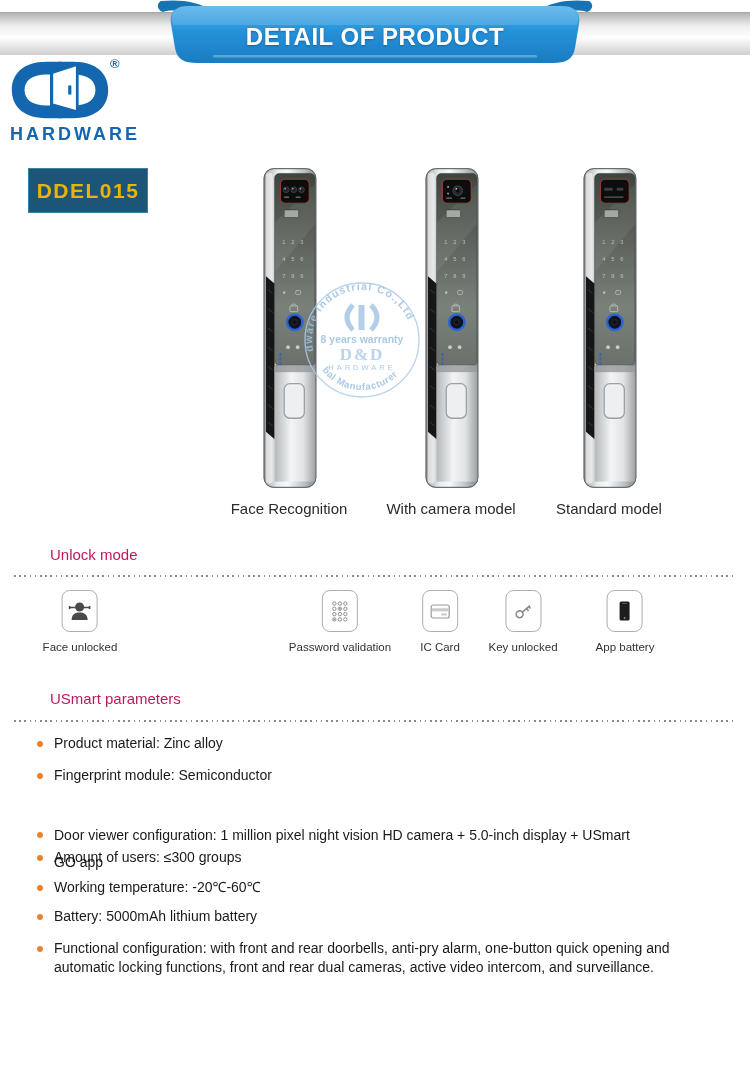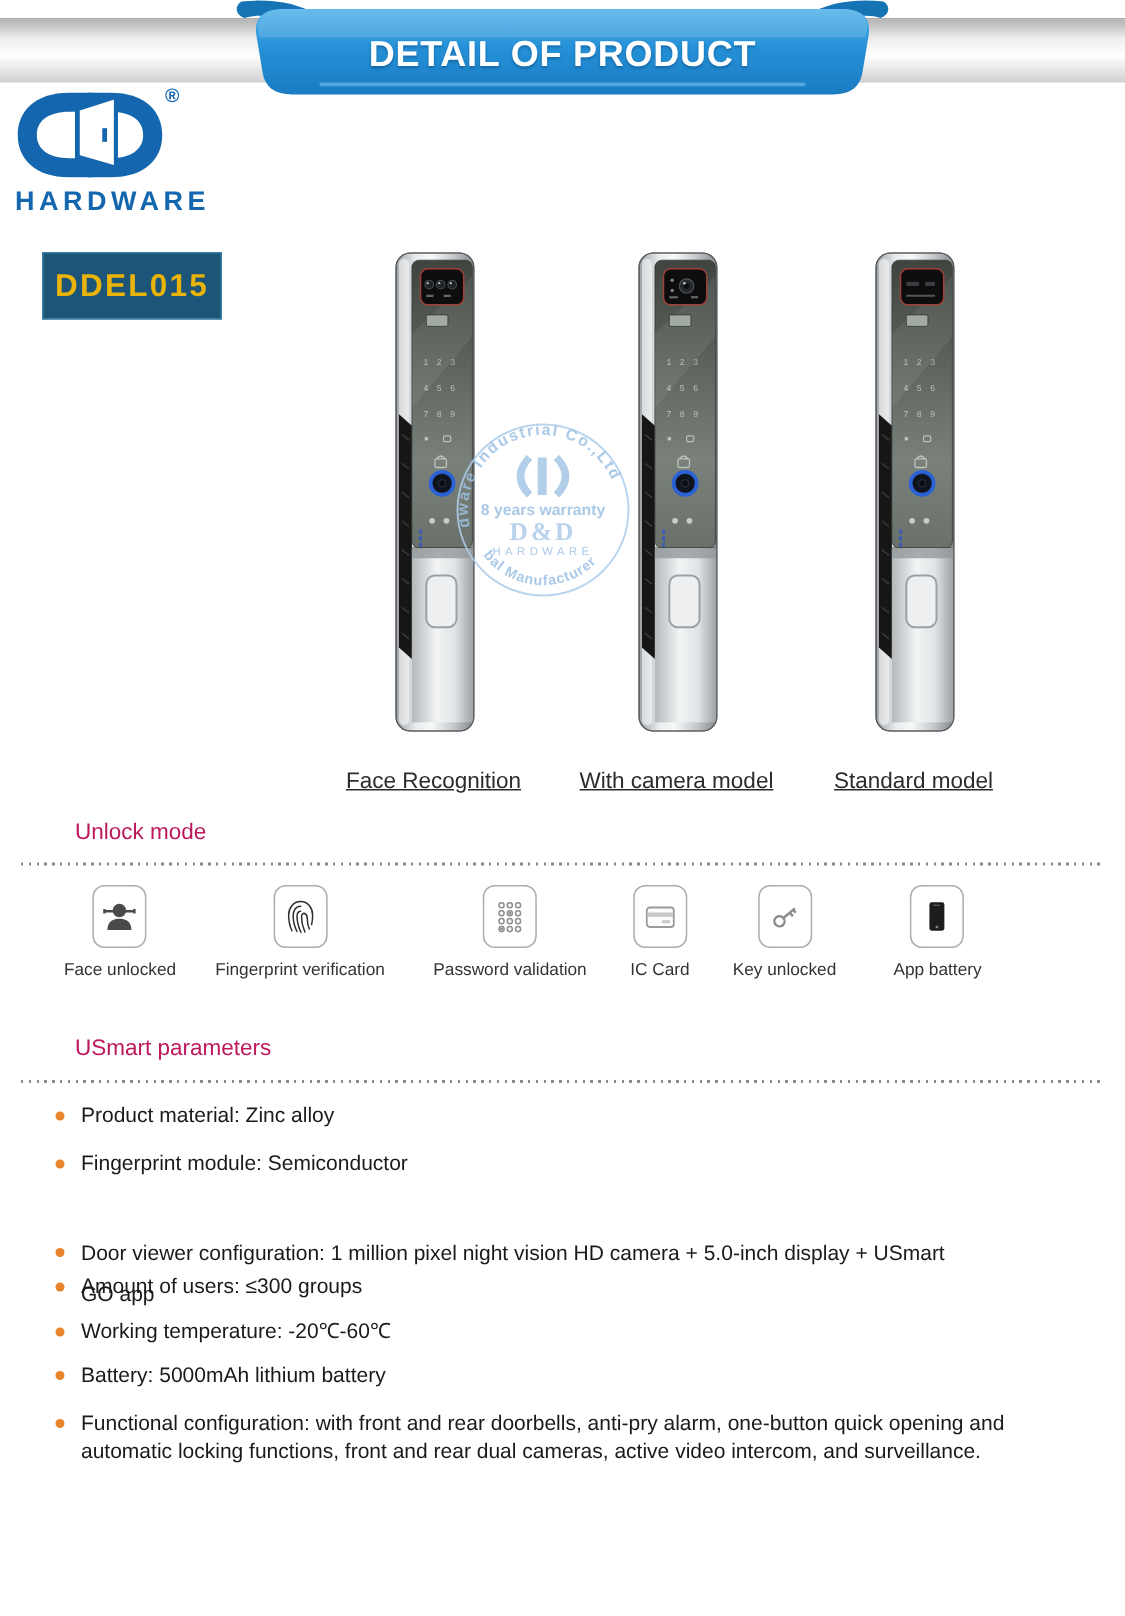--- a/index.html
+++ b/index.html
@@ -22,22 +22,22 @@
     letter-spacing:3px; color:#1467ae; }
 
   .model-badge { position:absolute; left:28px; top:168px; width:118px; height:43px;
     background:#1c5578; color:#eab308; font-size:21px; font-weight:bold; letter-spacing:1.5px;
     display:flex; align-items:center; justify-content:center; border:1px solid #3a81a8; }
 
   
   .lock { position:absolute; top:158px; width:96px; height:340px; }
   .lock svg { width:100%; height:100%; }
   .lock-1 { left:241px; } .lock-2 { left:403px; } .lock-3 { left:561px; }
-  .product-label { position:absolute; top:512px; transform:translateX(-50%);
-    font-size:15px; color:#2b2b2b; white-space:nowrap;text-decoration:underline; }
+  .product-label { position:absolute; top:500px; transform:translateX(-50%);
+    font-size:15px; color:#2b2b2b; white-space:nowrap; }
   .pl-1 { left:289px; } .pl-2 { left:451px; } .pl-3 { left:609px; }
 
   .watermark { position:absolute; left:242px; top:250px; width:240px; height:180px;
     opacity:.85; pointer-events:none; z-index:5; }
 
   
   .section-title { position:absolute; left:50px; font-size:15px; color:#be185d; }
   .st-unlock { top:546px; } .st-params { top:690px; }
   .dotted { position:absolute; left:14px; width:722px; height:2px;
     background:repeating-linear-gradient(90deg,#8a8a8a 0 1.6px, transparent 1.6px 5.2px); }
@@ -225,32 +225,20 @@
     <div class="mode-box">
       <svg width="24" height="24" viewBox="0 0 24 24">
         <circle cx="12" cy="8" r="4.5" fill="#4a4a4a"></circle>
         <path d="M4 21 C4 15 8 13.5 12 13.5 C16 13.5 20 15 20 21 Z" fill="#4a4a4a"></path>
         <path d="M2 7 L2 10 M2 8.5 L22 8.5 M22 7 L22 10" stroke="#4a4a4a" stroke-width="1.6" fill="none"></path>
       </svg>
     </div>
     <div class="mode-label">Face unlocked</div>
   </div>
 
-  <div class="mode m-2">
-    <div class="mode-box">
-      <svg width="24" height="26" viewBox="0 0 24 26" fill="none" stroke="#2e2e2e" stroke-width="1" stroke-linecap="round">
-        <path d="M12 3 C7 3 4 7.5 4 12 C4 16.5 5 20 6.2 22.5"></path>
-        <path d="M12 6.2 C8.8 6.2 7 9 7 12.5 C7 16.5 8 19.8 9.5 23"></path>
-        <path d="M12 9.5 C10.3 9.5 9.6 11 9.6 13 C9.6 16.5 10.5 20 12.2 23.5"></path>
-        <path d="M14.8 23.3 C13.2 19.5 12.6 16.3 12.6 13.3 C12.6 11.7 13.6 10.6 14.7 11 C16 11.5 16.4 12.8 16.4 14.2 C16.4 16.5 16.8 19 17.8 21.3"></path>
-        <path d="M12 3 C17 3 20 7.5 20 12 C20 14.3 19.8 16.4 19.3 18.4"></path>
-      </svg>
-    </div>
-    <div class="mode-label">Fingerprint verification</div>
-  </div>
 
   <div class="mode m-3">
     <div class="mode-box">
       <svg width="22" height="25" viewBox="0 0 22 25" fill="none" stroke="#8f8f8f" stroke-width="1">
         <circle cx="5.5" cy="4.5" r="1.7"></circle>
           <circle cx="11" cy="4.5" r="1.7"></circle>
           <circle cx="16.5" cy="4.5" r="1.7"></circle>
         <circle cx="5.5" cy="9.8" r="1.7"></circle>
           <circle cx="11" cy="9.8" r="1.7"></circle>
           <circle cx="16.5" cy="9.8" r="1.7"></circle>

